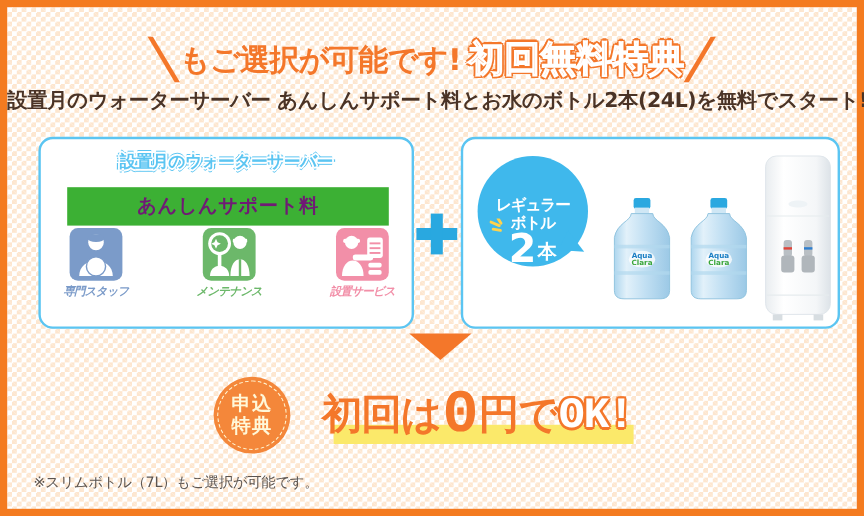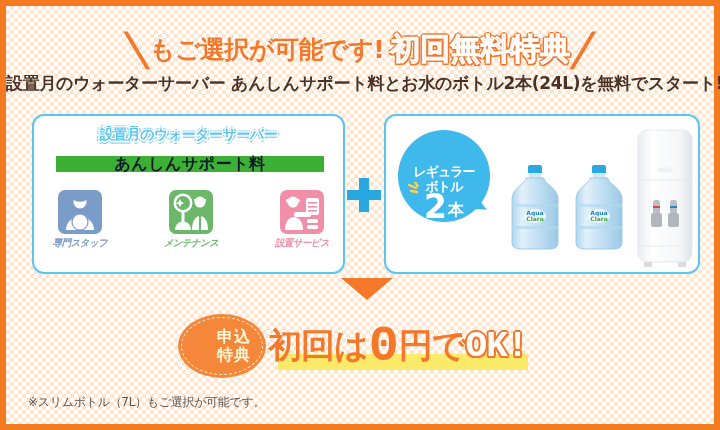--- a/index.html
+++ b/index.html
@@ -69,23 +69,23 @@
   .card-title{
     position:absolute;left:0;top:10px;width:100%;text-align:center;
     font-size:14px;font-weight:bold;color:#5bc5f2;letter-spacing:-.5px;
     white-space:nowrap;
     text-shadow:
       1.5px 0 0 #fff,-1.5px 0 0 #fff,0 1.5px 0 #fff,0 -1.5px 0 #fff,
       1px 1px 0 #fff,-1px 1px 0 #fff,1px -1px 0 #fff,-1px -1px 0 #fff,
       2.5px 0 0 #5bc5f2,-2.5px 0 0 #5bc5f2,0 2.5px 0 #5bc5f2,0 -2.5px 0 #5bc5f2;
   }
   .green-band{
-    position:absolute;left:22px;top:40px;width:268px;height:16px;
+    position:absolute;left:22px;top:40px;width:268px;height:32px;
     background:#3cb034;display:flex;align-items:center;justify-content:center;
-    color:#0f172a;font-size:16px;font-weight:bold;letter-spacing:.5px;
+    color:#701a75;font-size:16px;font-weight:bold;letter-spacing:.5px;
   }
 
   
   .svc-row{position:absolute;left:12px;top:74px;width:290px;
     display:flex;justify-content:space-between;}
   .svc{width:68px;display:flex;flex-direction:column;align-items:center;}
   .svc-box{width:44px;height:44px;border-radius:7px;position:relative;overflow:hidden;}
   .svc-lbl{margin-top:3px;font-size:9.5px;font-weight:bold;white-space:nowrap;letter-spacing:-.6px;font-style:italic;}
   .c-blue{background:#7b9bc9;} .l-blue{color:#7b9bc9;}
   .c-pink{background:#f28fa8;} .l-pink{color:#f28fa8;}
@@ -120,21 +120,21 @@
   .arrow{
     position:absolute;left:335px;top:272px;width:0;height:0;
     border-left:26px solid transparent;border-right:26px solid transparent;
     border-top:22px solid #f4772a;
   }
 
   
   .badge{
     position:absolute;left:172px;top:308px;width:64px;height:64px;border-radius:50%;
     background:#f4873a;display:flex;flex-direction:column;align-items:center;
-    justify-content:center;color:#fff8d9;line-height:1.1;padding-left:24px;
+    justify-content:center;color:#fff8d9;line-height:1.1;
   }
   .badge:before{
     content:"";position:absolute;left:3px;top:3px;right:3px;bottom:3px;
     border:1.5px dashed #fff4d0;border-radius:50%;
   }
   .badge span{font-size:16px;font-weight:bold;letter-spacing:1px;position:relative;}
 
   .ok-line{position:absolute;left:262px;top:312px;height:56px;display:flex;align-items:center;font-family:Liberation Mono, monospace;}
   .ok-hl{
     position:absolute;left:272px;top:348px;width:250px;height:16px;background:#fbe96a;

